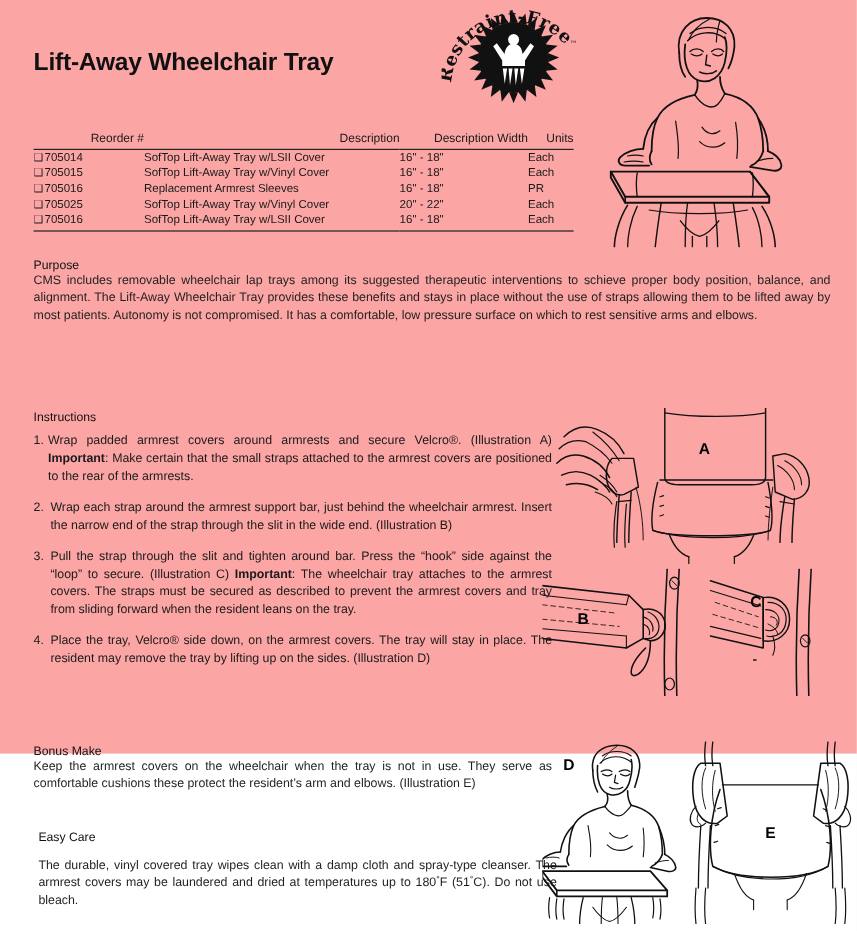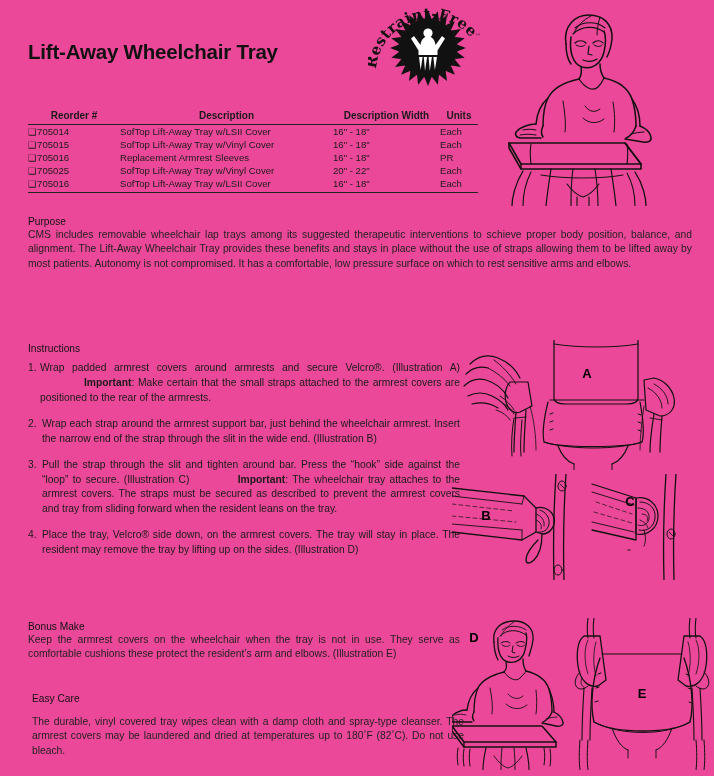--- a/index.html
+++ b/index.html
@@ -11,22 +11,22 @@
     width: 714px;
     height: 776px;
     position: relative;
     font-family: "Liberation Sans", sans-serif;
     color: #1a1a1a;
     overflow: hidden;
   }
   .page {
     position: relative;
     width: 714px;
-    height: 776px;
-    background: #ec4899;
+    height: 628px;
+    background: #fca5a5;
   }
 
   
   .doc-title {
     position: absolute;
     left: 28px;
     top: 40px;
     font-size: 20.5px;
     font-weight: bold;
     letter-spacing: -0.2px;
@@ -62,22 +62,22 @@
     width: 450px;
     font-size: 9.6px;
     line-height: 1.22;
   }
   .order-table table {
     border-collapse: collapse;
     width: 100%;
     table-layout: fixed;
   }
   .order-table th {
-    text-align: center;
-    font-weight: bold;
+    text-align: right;
+    font-weight: normal;
     font-size: 10px;
     padding: 0 0 2px 0;
     vertical-align: bottom;
     border-bottom: 1.3px solid #222;
   }
   .order-table td {
     padding: 0.6px 0;
     vertical-align: top;
     font-size: 9.6px;
     white-space: nowrap;
@@ -144,21 +144,21 @@
   .instructions-block li:first-child { margin-top: 7px; }
   .instructions-block li .num {
     position: absolute;
     left: 0;
     top: 0;
     width: 14px;
     text-align: left;
   }
   .instructions-block li.tight { padding-left: 12px; }
   .instructions-block li.tight .num { width: 12px; }
-  b, .bold { font-weight: bold; margin-left: 44px; }
+  b, .bold { font-weight: bold; }
 
   .bonus-block {
     position: absolute;
     left: 28px;
     top: 621px;
     width: 432px;
   }
   .bonus-block .para { margin-top: 1px; }
 
   .easycare-block {
@@ -410,21 +410,21 @@
     </ol>
   </div>
 
   <div class="bonus-block">
     <div class="section-head">Bonus Make</div>
     <div class="para">Keep the armrest covers on the wheelchair when the tray is not in use. They serve as comfortable cushions these protect the resident’s arm and elbows. (Illustration E)</div>
   </div>
 
   <div class="easycare-block">
     <div class="section-head">Easy Care</div>
-    <div class="para"><span>The durable, vinyl covered tray wipes clean with a damp cloth and spray-type cleanser. The armrest covers may be laundered and dried at temperatures up to 180</span><sup class="deg">°</sup><span>F (82</span><sup class="deg">°</sup><span>C). Do not use bleach.</span></div>
+    <div class="para"><span>The durable, vinyl covered tray wipes clean with a damp cloth and spray-type cleanser. The armrest covers may be laundered and dried at temperatures up to 180</span><sup class="deg">°</sup><span>F (51</span><sup class="deg">°</sup><span>C). Do not use bleach.</span></div>
   </div>
 
   <div class="illo illo-a">
     <svg viewBox="0 0 252 130" width="252" height="130" aria-hidden="true">
       <g fill="none" stroke="#111" stroke-width="1.2" stroke-linejoin="round" stroke-linecap="round">
 
         <path d="M96 0 L96 58 C96 62 100 64 108 64 L168 64 C176 64 180 62 180 58 L180 0"></path>
         <path d="M96 4 C120 8 158 8 180 4" stroke-width="1"></path>
 
         <path d="M92 60 L186 60"></path>

